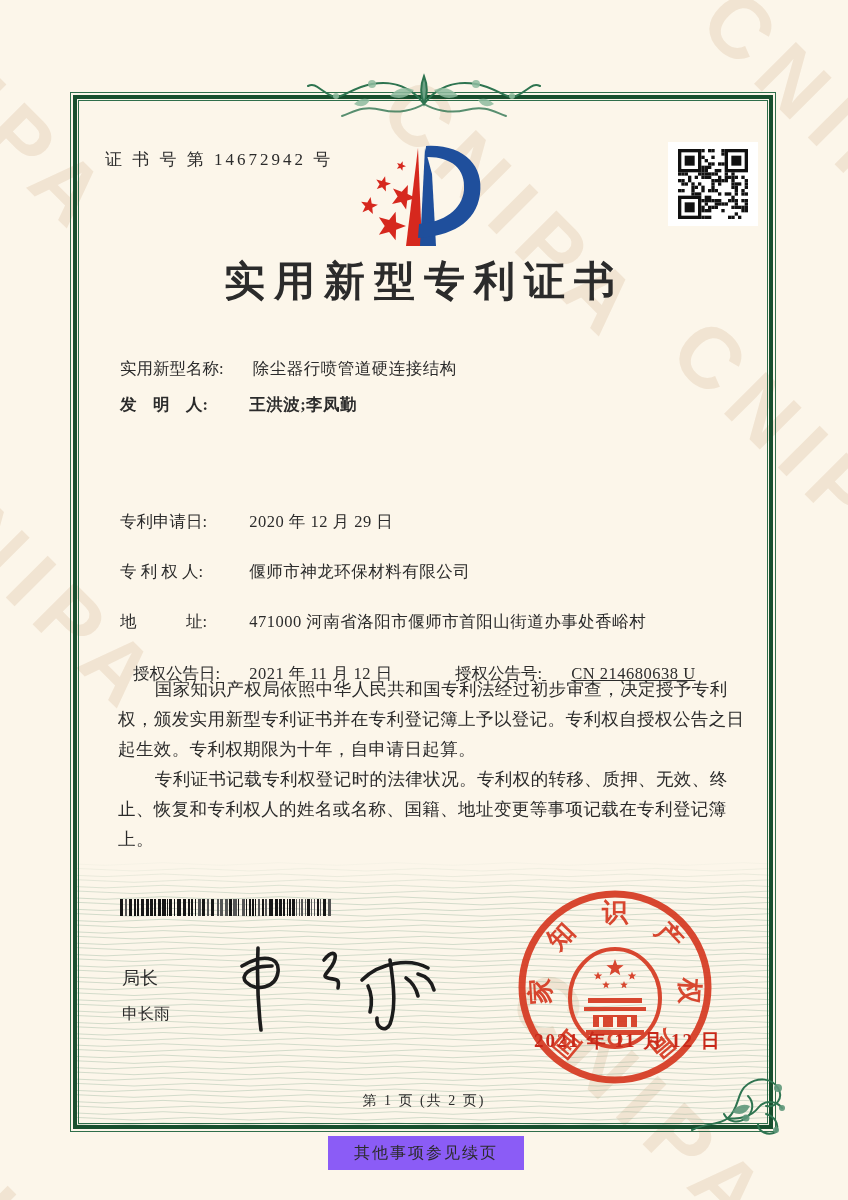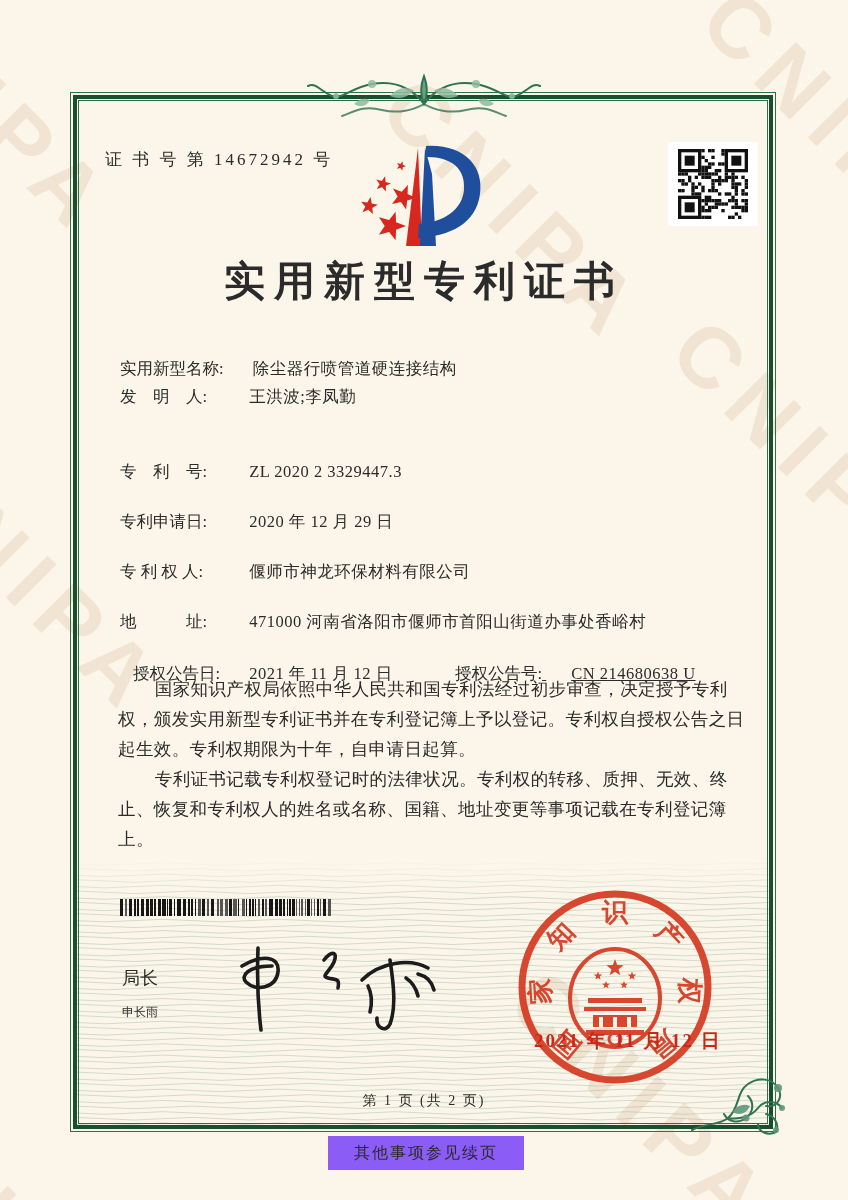--- a/index.html
+++ b/index.html
@@ -32,21 +32,21 @@
   .row .lbl{display:inline-block;min-width:100px;}
   .row .val{margin-left:6px;letter-spacing:.5px;padding-left:19px;}
   #grant-no{left:455px;font-size:16.5px;text-decoration:underline;}
   #body-text{left:118px;top:674px;width:642px;font-size:17.5px;line-height:1.72;z-index:5;}
   #body-text p{margin:0;text-indent:2.1em;letter-spacing:.4px;}
   
   #waves{left:76px;top:860px;width:696px;height:266px;z-index:1;}
   #barcode{left:120px;top:899px;z-index:4;}
   #director-title{left:122px;top:966px;font-size:18px;z-index:5;
       font-family:"Liberation Sans","DejaVu Sans",sans-serif;}
-  #director-name{left:122px;top:1004px;font-size:12px;z-index:5;
+  #director-name{left:122px;top:1004px;font-size:16px;z-index:5;
       font-family:"Liberation Sans","DejaVu Sans",sans-serif;}
   #signature{left:228px;top:934px;z-index:5;}
   #seal{left:514px;top:886px;z-index:4;}
   #seal-date{left:534px;top:1028px;font-size:19px;font-weight:bold;color:#c8281a;
       letter-spacing:2px;z-index:6;white-space:nowrap;}
   #page-num{left:0;right:0;top:1092px;text-align:center;font-size:14px;letter-spacing:2px;z-index:5;}
   #continuation{left:328px;top:1136px;width:196px;height:34px;background:#8b5cf6;
       text-align:center;line-height:34px;font-size:16px;letter-spacing:2px;z-index:6;}
   
   #logo{left:352px;top:140px;z-index:5;}
@@ -318,27 +318,23 @@
         <rect x="6.666666666666667" y="53.333333333333336" width="10" height="10" fill="#111"></rect>
       </svg>
   </div>
 
   <div id="title" class="abs">实用新型专利证书</div>
 
   <div class="row" style="top:358px;">
     <span class="lbl">实用新型名称:</span>
     <span class="val">除尘器行喷管道硬连接结构</span>
   </div>
-  <div class="row" style="top:386px;">
+  <div class="row" style="top:394px;font-weight:bold;">
     <span class="lbl">发　明　人:</span>
     <span class="val">王洪波;李凤勤</span>
-  </div>
-  <div class="row" style="top:461px;">
-    <span class="lbl">专　利　号:</span>
-    <span class="val">ZL 2020 2 3329447.3</span>
   </div>
   <div class="row" style="top:511px;">
     <span class="lbl">专利申请日:</span>
     <span class="val">2020 年 12 月 29 日</span>
   </div>
   <div class="row" style="top:561px;">
     <span class="lbl">专 利 权 人:</span>
     <span class="val">偃师市神龙环保材料有限公司</span>
   </div>
   <div class="row" style="top:611px;">

